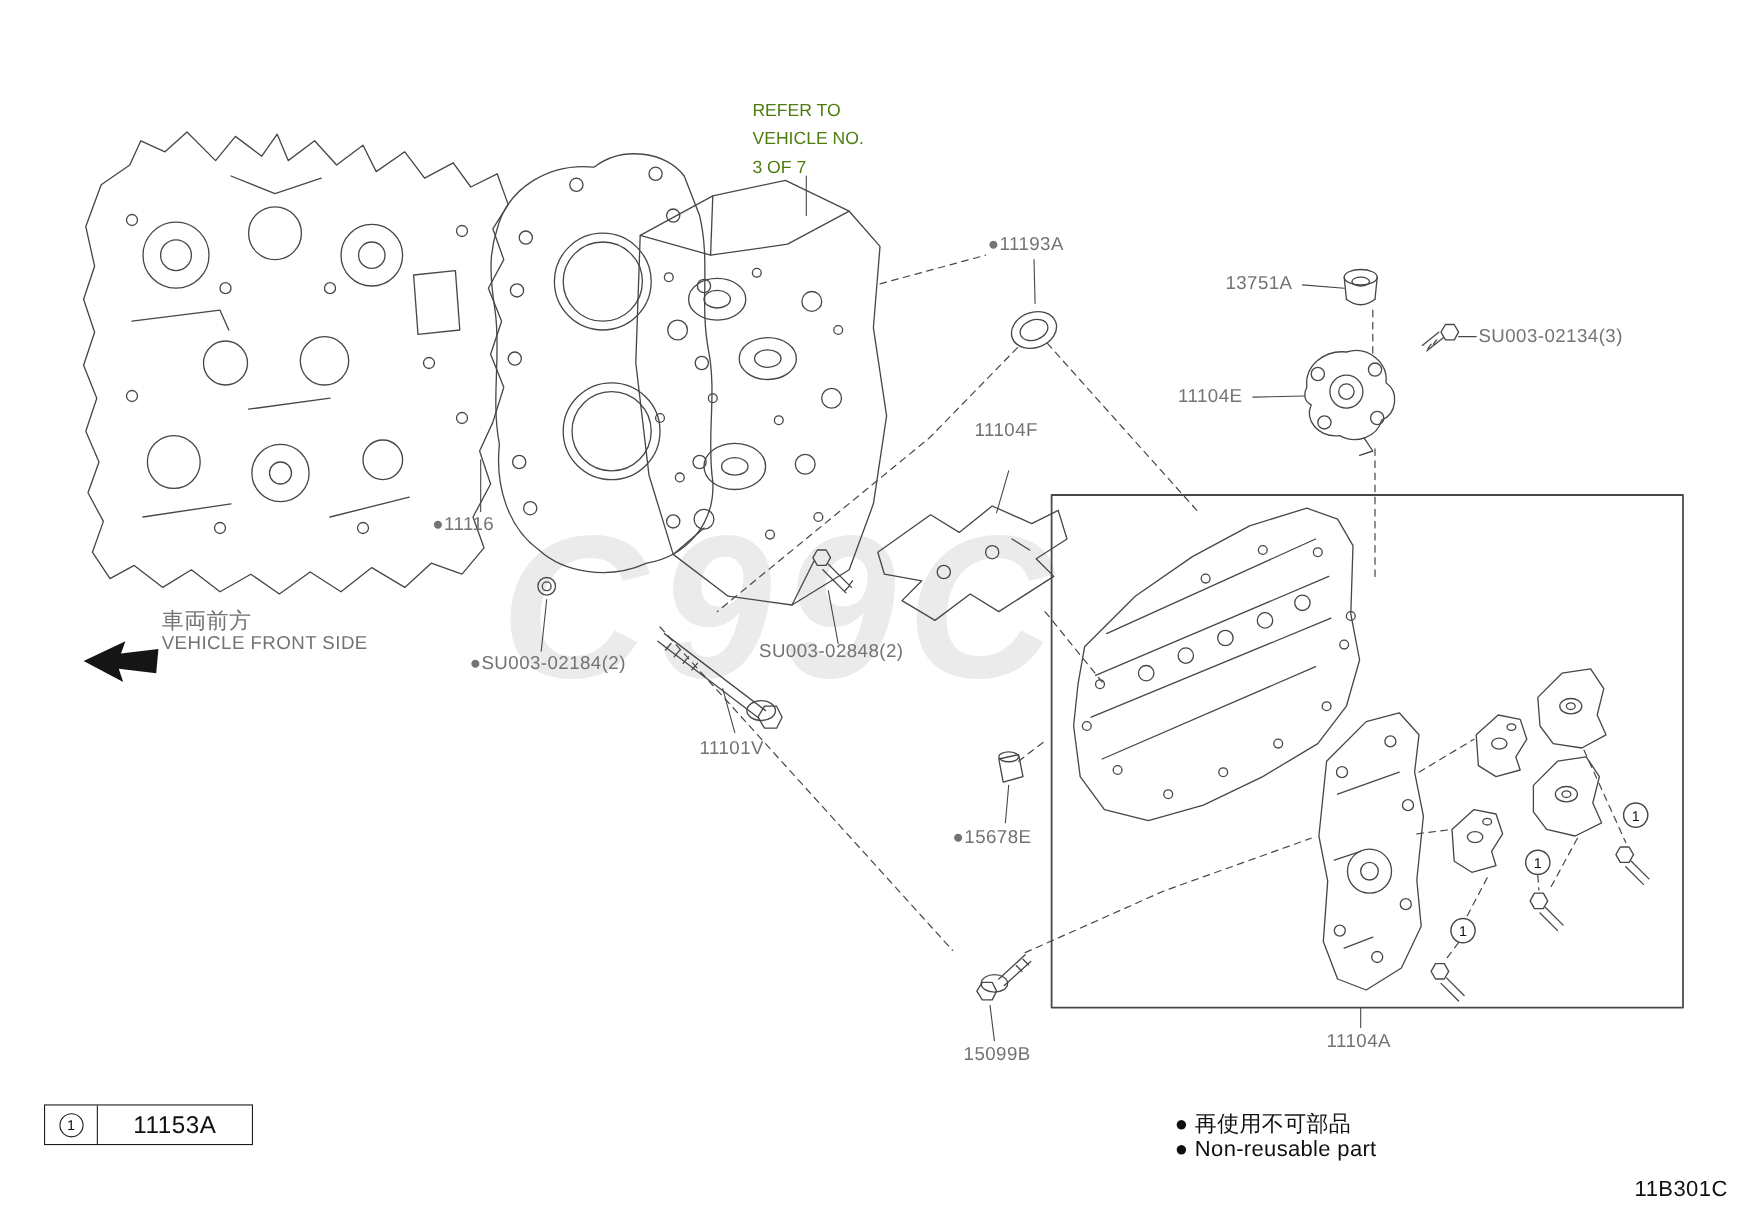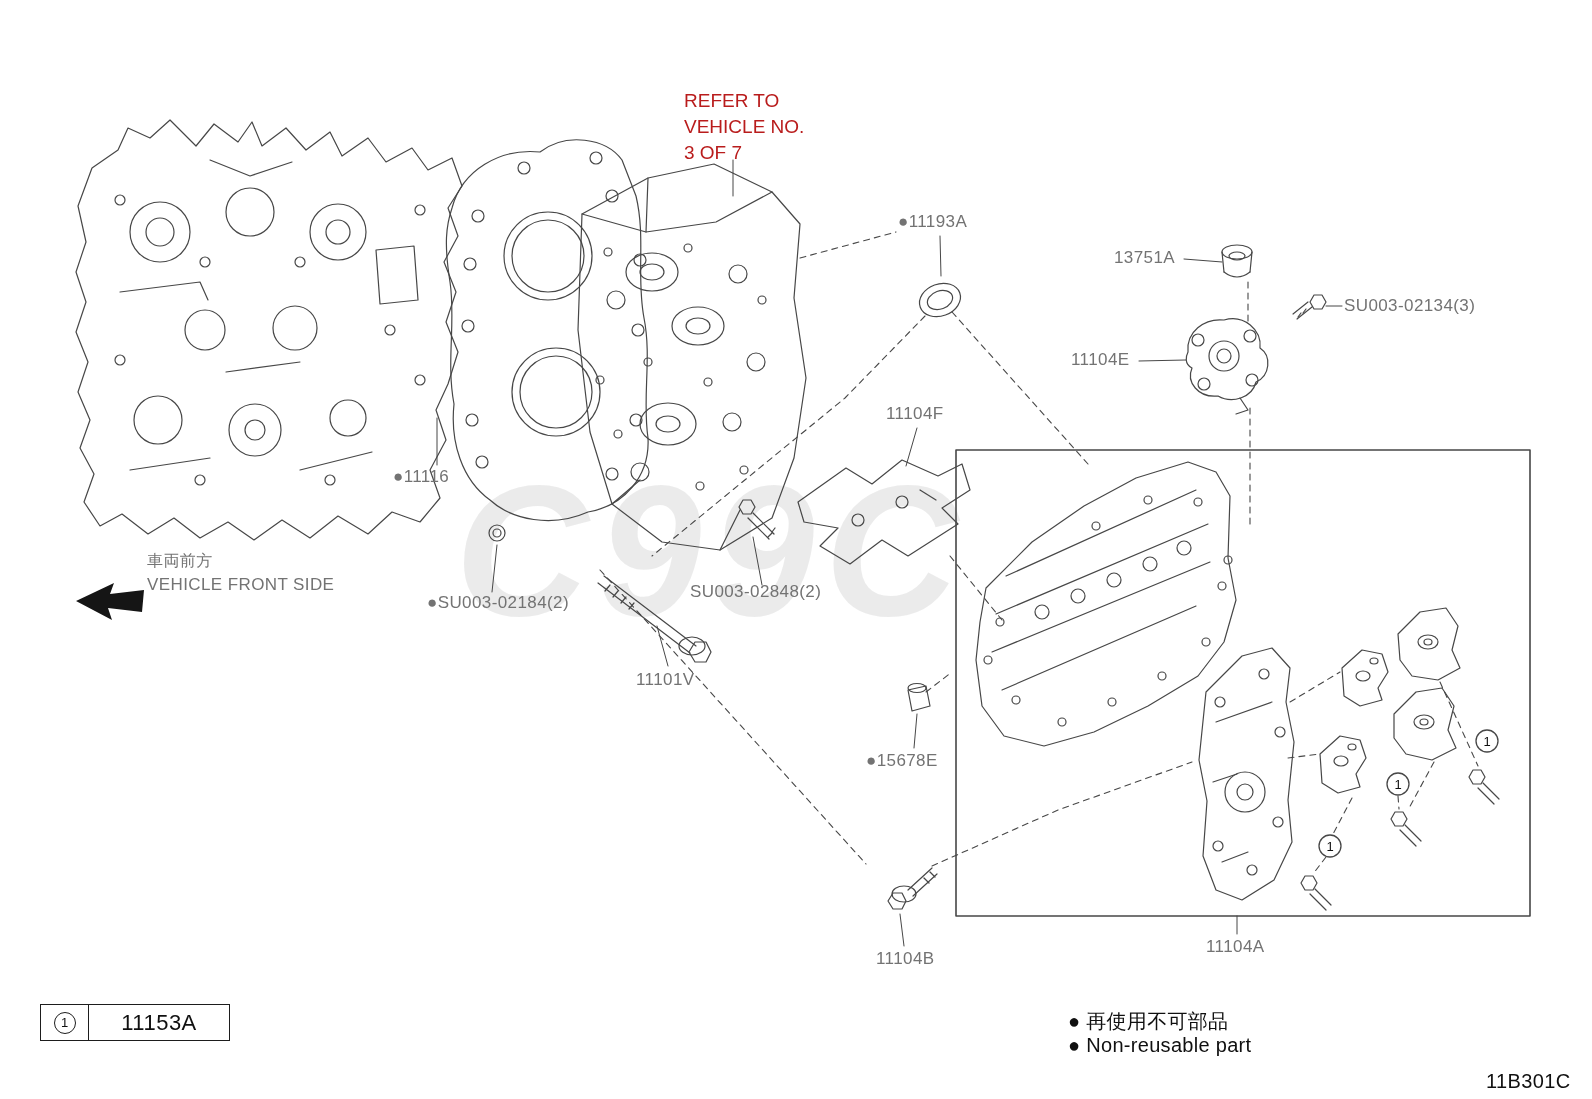--- a/index.html
+++ b/index.html
@@ -1,22 +1,22 @@
 <!DOCTYPE html>
 <html><head>
 <meta charset="utf-8">
 <style>
   *{margin:0;padding:0;box-sizing:border-box}
   html,body{background:#ffffff}
   .canvas{position:relative;width:1592px;height:1099px;background:#fff;
     font-family:"Liberation Sans",sans-serif;color:#101010;overflow:hidden}
   .art{position:absolute;left:0;top:0}
   .lbl{position:absolute;font-size:17px;letter-spacing:.4px;white-space:nowrap;color:#737373}
-  .note{position:absolute;font-size:19px;line-height:26px;color:#b91c1c}
-  .jp{font-size:16px}
+  .note{position:absolute;font-size:16px;line-height:26px;color:#4d7c0f}
+  .jp{font-size:20px}
   .legend-box{position:absolute;left:40px;top:1004px;width:190px;height:37px;
     border:1.7px solid #1d1d1d;display:flex;align-items:stretch;background:#fff}
   .legend-box .cell-idx{width:48px;border-right:1.7px solid #1d1d1d;
     display:flex;align-items:center;justify-content:center}
   .circ{display:inline-flex;width:22px;height:22px;border:1.5px solid #1d1d1d;
     border-radius:50%;align-items:center;justify-content:center;font-size:13px}
   .legend-box .cell-part{flex:1;display:flex;align-items:center;justify-content:center;
     font-size:22px;letter-spacing:.5px}
   .legend-line{position:absolute;font-size:20px;letter-spacing:.3px;white-space:nowrap}
   .code{position:absolute;font-size:20px;letter-spacing:.4px}
@@ -310,31 +310,31 @@
   <div class="note" style="left:684px;top:88px">
     <div>REFER TO</div>
     <div>VEHICLE NO.</div>
     <div>3 OF 7</div>
   </div>
 
   <div class="lbl" style="left:898px;top:212px">●11193A</div>
   <div class="lbl" style="left:1114px;top:248px">13751A</div>
   <div class="lbl" style="left:1344px;top:296px">SU003-02134(3)</div>
   <div class="lbl" style="left:1071px;top:350px">11104E</div>
-  <div class="lbl" style="left:886px;top:404px">11104F</div>
+  <div class="lbl" style="left:886px;top:381px">11104F</div>
   <div class="lbl" style="left:393px;top:467px">●11116</div>
 
   <div class="lbl jp" style="left:147px;top:551px">車両前方</div>
   <div class="lbl" style="left:147px;top:575px">VEHICLE FRONT SIDE</div>
 
   <div class="lbl" style="left:427px;top:593px">●SU003-02184(2)</div>
   <div class="lbl" style="left:690px;top:582px">SU003-02848(2)</div>
   <div class="lbl" style="left:636px;top:670px">11101V</div>
   <div class="lbl" style="left:866px;top:751px">●15678E</div>
-  <div class="lbl" style="left:876px;top:949px">11104B</div>
+  <div class="lbl" style="left:876px;top:949px">15099B</div>
   <div class="lbl" style="left:1206px;top:937px">11104A</div>
 
   <div class="legend-box">
     <div class="cell-idx">
       <span class="circ">1</span>
     </div>
     <div class="cell-part">11153A</div>
   </div>
 
   <div class="legend-line" style="left:1068px;top:1008px">● 再使用不可部品</div>

